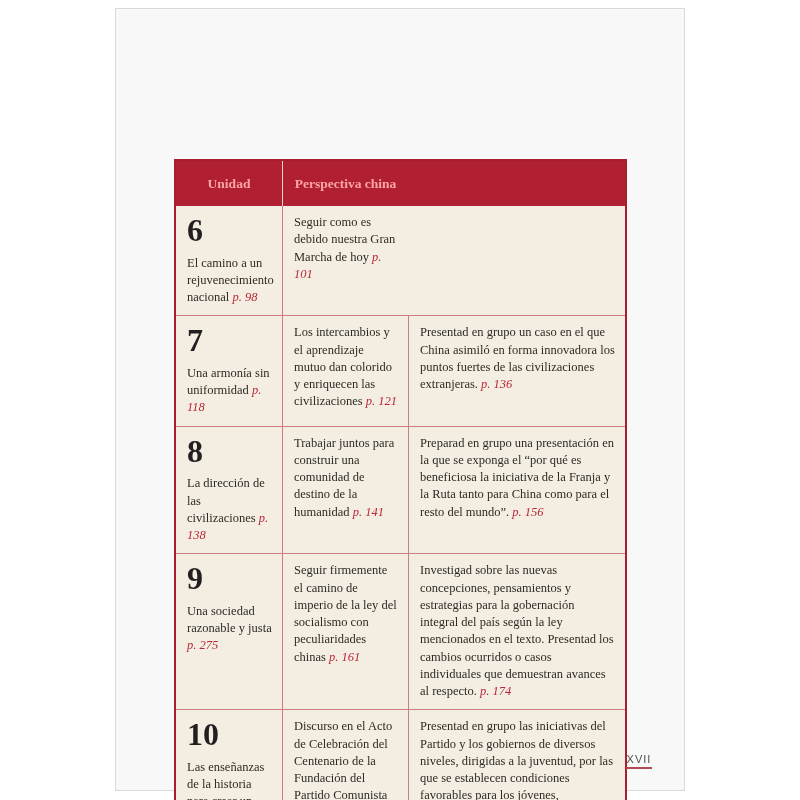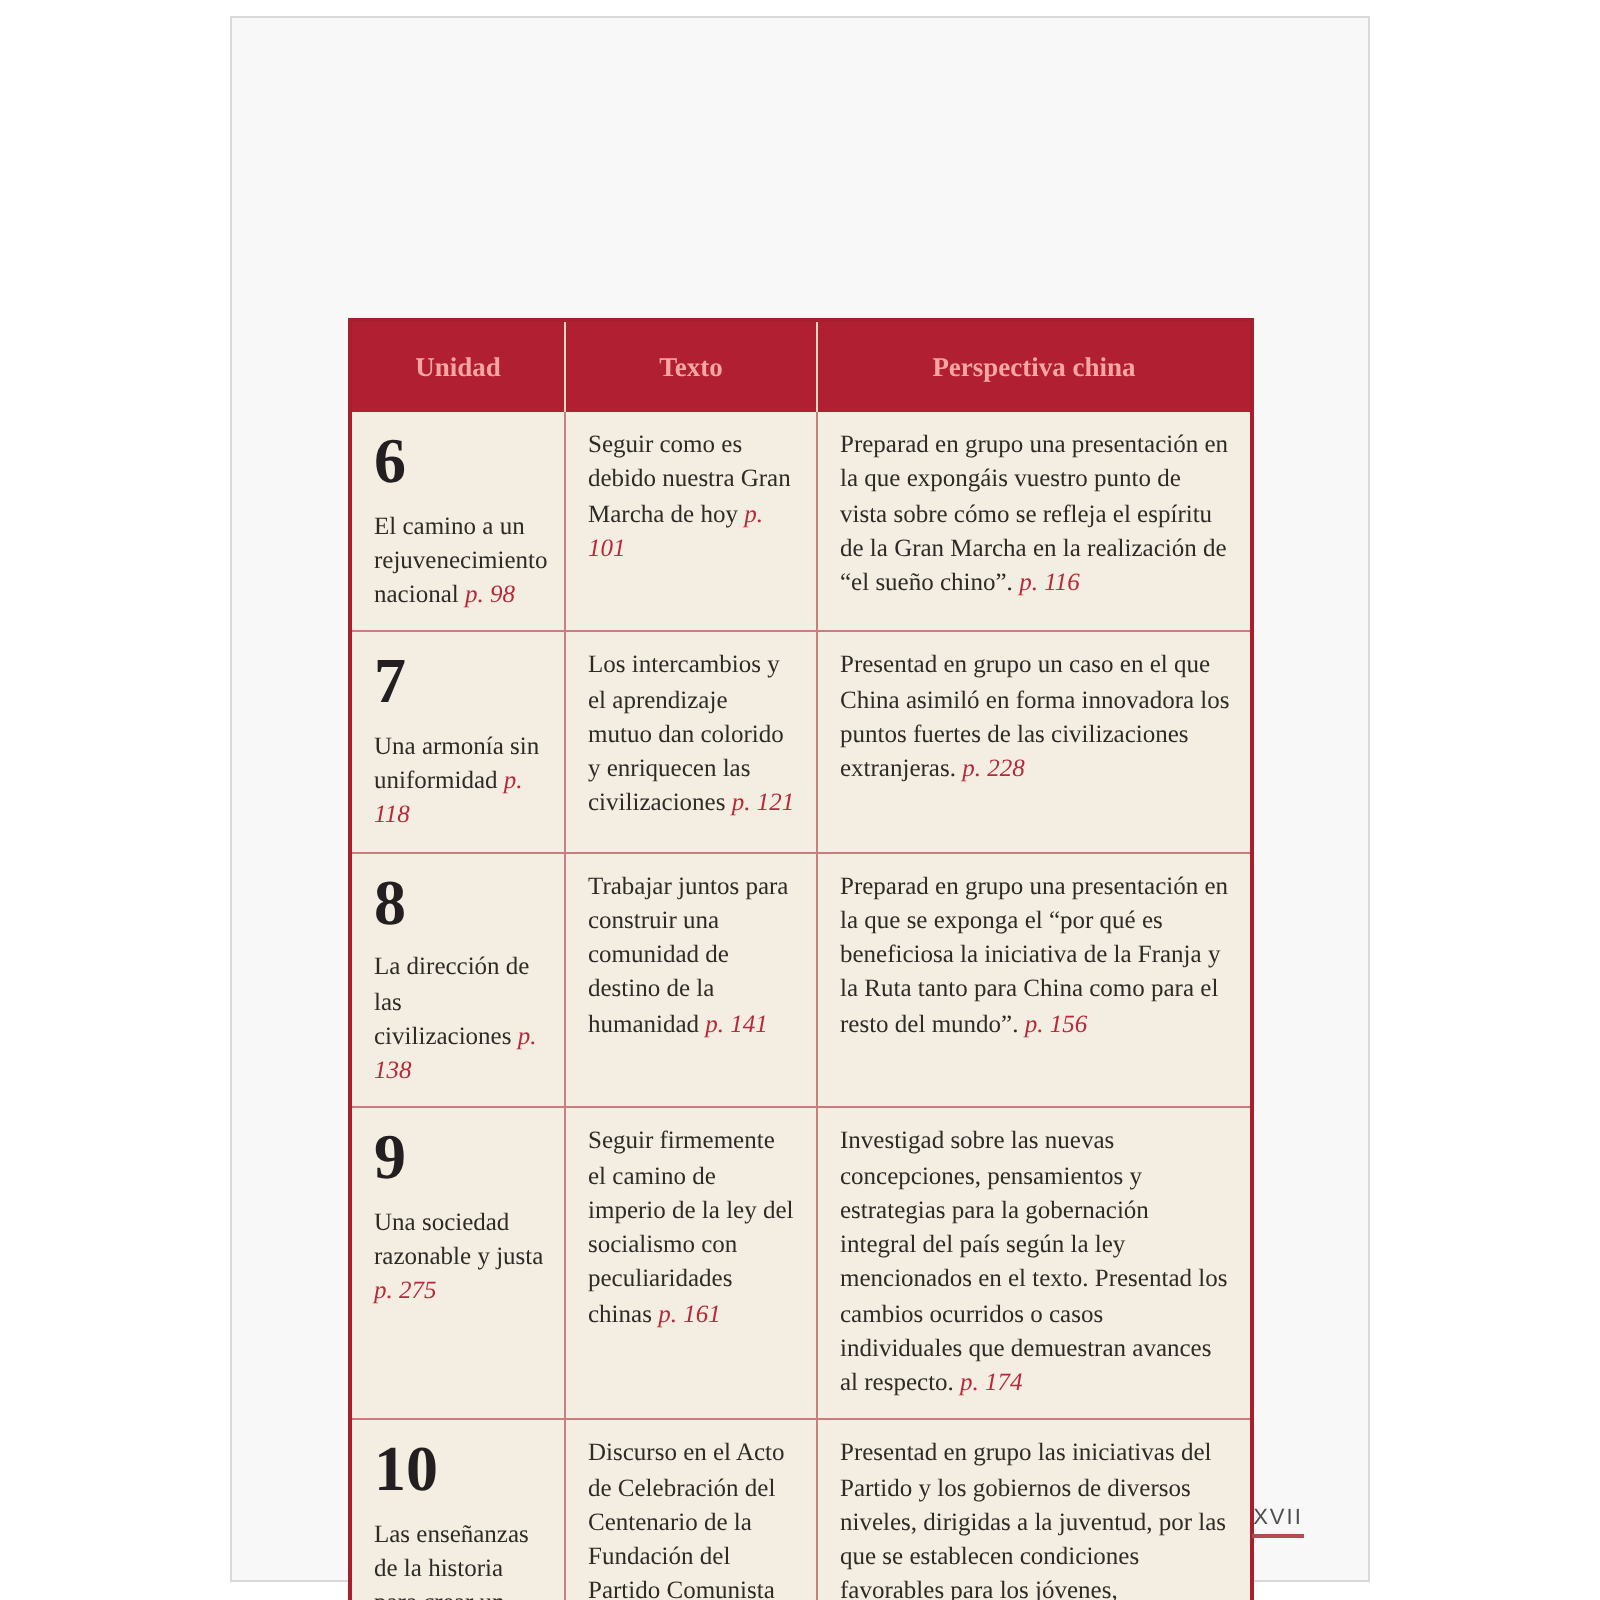--- a/index.html
+++ b/index.html
@@ -92,40 +92,38 @@
 </head>
 <body>
 
 <div class="canvas">
   <div class="page">
 
     <div class="toc-table">
 
       <div class="thead">
         <div class="th">Unidad</div>
-        <div class="th">Texto</div>
         <div class="th">Perspectiva china</div>
       </div>
 
       <div class="trow r0">
         <div class="cell unit-cell">
           <div class="unit-num">6</div>
           <div class="unit-title"><span>El camino a un rejuvenecimiento nacional</span> <span class="pref">p. 98</span></div>
         </div>
         <div class="cell texto-cell"><span>Seguir como es debido nuestra Gran Marcha de hoy</span> <span class="pref">p. 101</span></div>
-        <div class="cell persp-cell"><span>Preparad en grupo una presentación en la que expongáis vuestro punto de vista sobre cómo se refleja el espíritu de la Gran Marcha en la realización de “el sueño chino”.</span> <span class="pref">p. 116</span></div>
       </div>
 
       <div class="trow r1">
         <div class="cell unit-cell">
           <div class="unit-num">7</div>
           <div class="unit-title"><span>Una armonía sin uniformidad</span> <span class="pref">p. 118</span></div>
         </div>
         <div class="cell texto-cell"><span>Los intercambios y el aprendizaje mutuo dan colorido y enriquecen las civilizaciones</span> <span class="pref">p. 121</span></div>
-        <div class="cell persp-cell"><span>Presentad en grupo un caso en el que China asimiló en forma innovadora los puntos fuertes de las civilizaciones extranjeras.</span> <span class="pref">p. 228</span></div>
+        <div class="cell persp-cell"><span>Presentad en grupo un caso en el que China asimiló en forma innovadora los puntos fuertes de las civilizaciones extranjeras.</span> <span class="pref">p. 136</span></div>
       </div>
 
       <div class="trow r2">
         <div class="cell unit-cell">
           <div class="unit-num">8</div>
           <div class="unit-title"><span>La dirección de las civilizaciones</span> <span class="pref">p. 138</span></div>
         </div>
         <div class="cell texto-cell"><span>Trabajar juntos para construir una comunidad de destino de la humanidad</span> <span class="pref">p. 141</span></div>
         <div class="cell persp-cell"><span>Preparad en grupo una presentación en la que se exponga el “por qué es beneficiosa la iniciativa de la Franja y la Ruta tanto para China como para el resto del mundo”.</span> <span class="pref">p. 156</span></div>
       </div>

